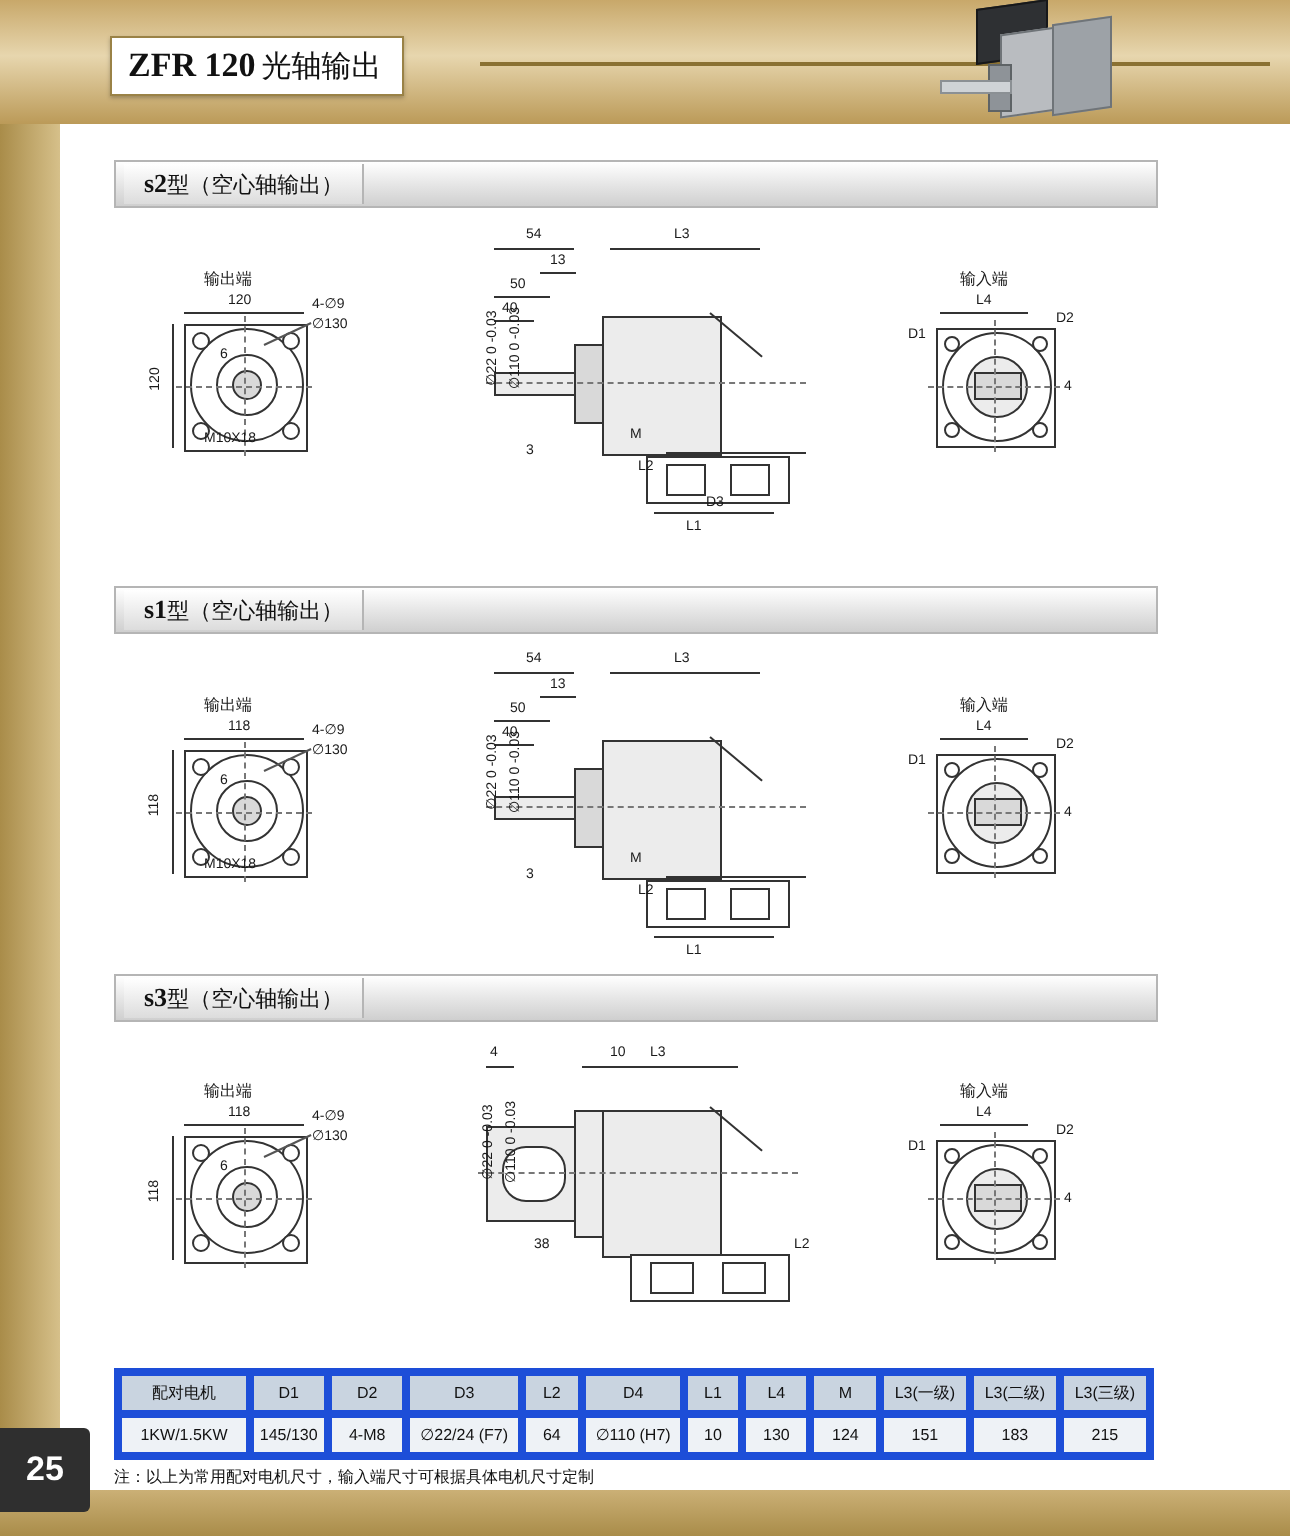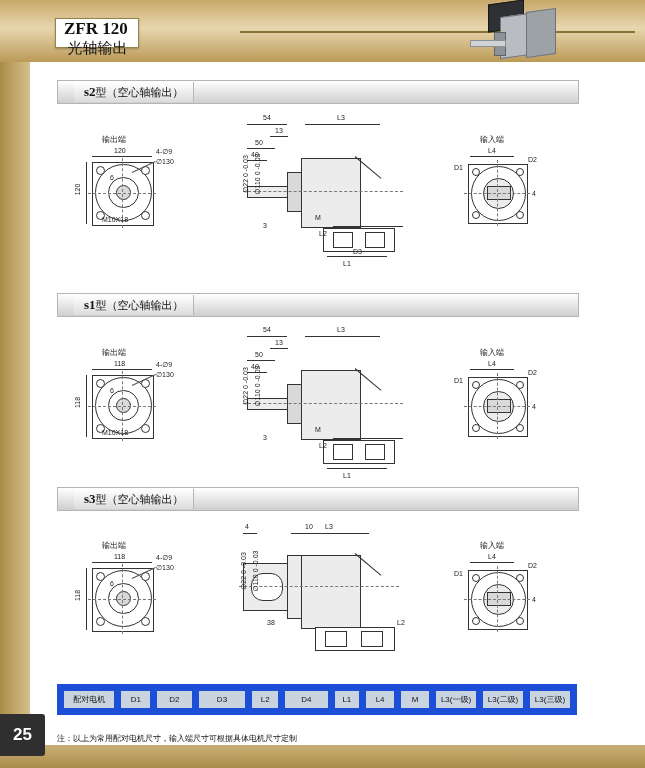--- a/index.html
+++ b/index.html
@@ -13,21 +13,20 @@
   
   .top-band{
     position:absolute;left:0;top:0;width:645px;height:62px;
     background:linear-gradient(to bottom,#c8a86a 0%,#e7d6ae 45%,#bb9a58 100%);
   }
   .title-plate{
     position:absolute;left:55px;top:18px;height:28px;
     background:#ffffff;border:1px solid #9a8246;
     padding:0 10px 0 8px;display:flex;align-items:center;
     box-shadow:0 1px 2px rgba(0,0,0,.25);
-    flex-direction:column;
   }
   .title-plate .model{
     font-weight:bold;font-size:17px;color:#111;letter-spacing:0px;
     font-family:"Liberation Serif", serif;
   }
   .title-plate .cn{
     font-size:15px;color:#111;margin-left:3px;
   }
   .title-rule{
     position:absolute;left:240px;top:31px;width:395px;height:2px;
@@ -58,21 +57,21 @@
     background:linear-gradient(to bottom,#cbb076,#a98c49);
   }
   
   .sec{
     position:absolute;height:22px;
     background:linear-gradient(to bottom,#ffffff 0%,#e4e4e4 55%,#cfcfcf 100%);
     border:1px solid #b5b5b5;
     display:flex;align-items:center;
   }
   .sec .tag{
-    height:20px;margin:16px;padding:0 9px 0 10px;
+    height:20px;margin:4px;padding:0 9px 0 10px;
     background:linear-gradient(to bottom,#ffffff,#dcdcdc);
     border-right:1px solid #b5b5b5;
     display:flex;align-items:center;
     font-size:12px;color:#111;white-space:nowrap;
   }
   .sec .tag b{font-size:13px;font-family:"Liberation Serif",serif;}
   .sec .tag .t2{font-size:11px;}
   
   .draw{position:absolute;}
   .lbl{position:absolute;font-size:7px;color:#1a1a1a;white-space:nowrap;font-family:"Liberation Sans",sans-serif;}
@@ -87,21 +86,21 @@
   .circ{position:absolute;border:1px solid #333;border-radius:50%;}
   .fill-gray{background:#d9d9d9;}
   .fill-lgray{background:#ececec;}
   .fill-w{background:#fff;}
   
   .tbl{
     position:absolute;left:57px;top:684px;width:520px;
     border-collapse:collapse;font-size:8px;color:#111;
   }
   .tbl td,.tbl th{
-    border:7px solid #1d4ed8;
+    border:4px solid #1d4ed8;
     text-align:center;padding:2px 1px;height:13px;
     font-weight:normal;
   }
   .tbl thead td{background:#c9d4e0;font-size:8px;}
   .tbl tbody td{background:#eef2f6;}
   .note{
     position:absolute;left:57px;top:733px;font-size:8px;color:#111;
   }
 </style>
 </head>
@@ -375,16 +374,30 @@
       <td style="width:54px;">D4</td>
       <td style="width:28px;">L1</td>
       <td style="width:34px;">L4</td>
       <td style="width:34px;">M</td>
       <td style="width:46px;">L3(一级)</td>
       <td style="width:46px;">L3(二级)</td>
       <td style="width:46px;">L3(三级)</td>
     </tr>
   </thead>
   <tbody>
+    <tr>
+      <td>1KW/1.5KW</td>
+      <td>145/130</td>
+      <td>4-M8</td>
+      <td>∅22/24 (F7)</td>
+      <td>64</td>
+      <td>∅110 (H7)</td>
+      <td>10</td>
+      <td>130</td>
+      <td>124</td>
+      <td>151</td>
+      <td>183</td>
+      <td>215</td>
+    </tr>
   </tbody>
 </table>
 
 <div class="note">注：以上为常用配对电机尺寸，输入端尺寸可根据具体电机尺寸定制</div>
 
 </body></html>

